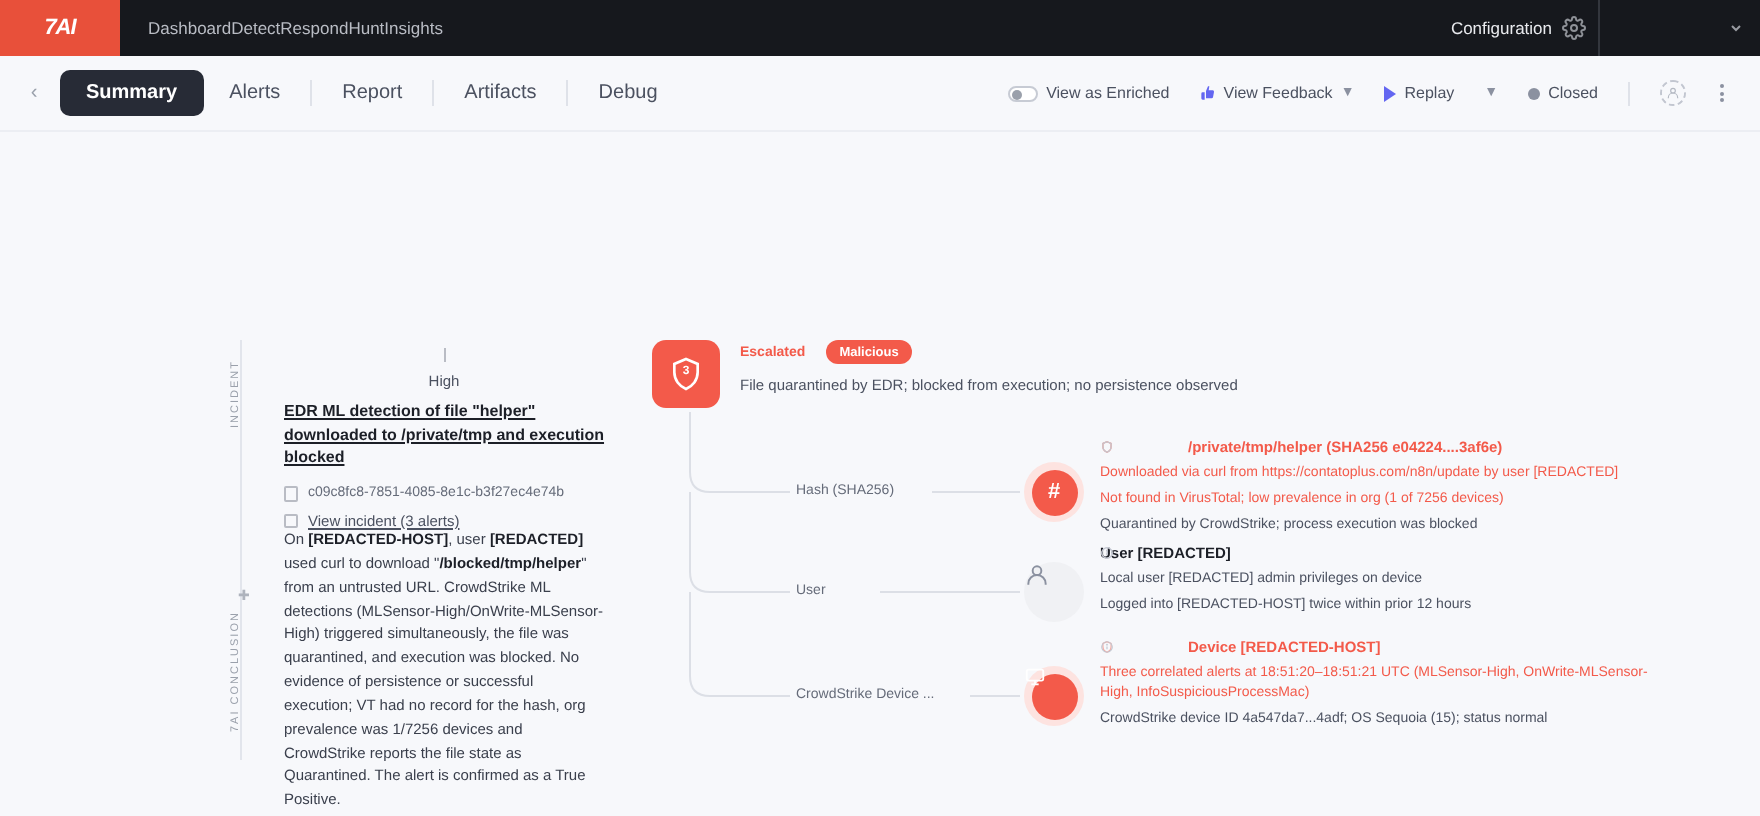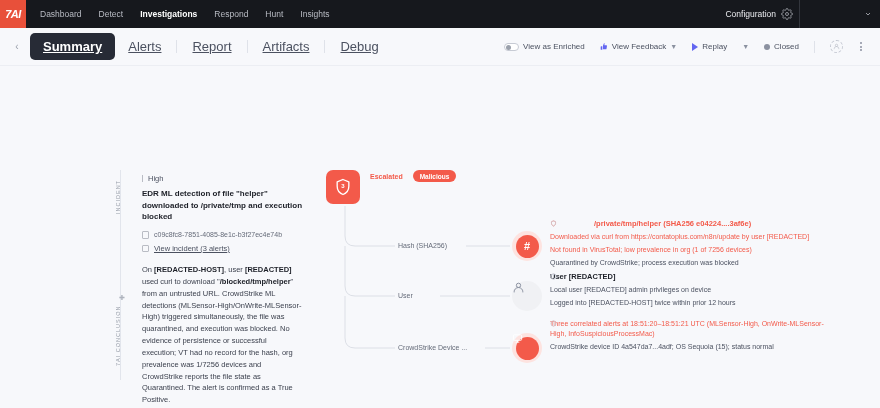--- a/index.html
+++ b/index.html
@@ -10,28 +10,28 @@
     overflow: hidden;
   }
   .app { position: relative; width: 880px; height: 408px; }
 
   
   .topnav {
     height: 28px; background: #16181d; display: flex; align-items: stretch;
     position: relative;
   }
   .logo-box {
-    width: 26px; background: #e8503a; display: flex; align-items: center;
+    width: 60px; background: #e8503a; display: flex; align-items: center;
     justify-content: center;
   }
   .logo-text {
     color: #fff; font-weight: bold; font-size: 11px; letter-spacing: -0.5px;
     font-style: italic;
   }
-  .nav-items { display: flex; align-items: center; gap: 17px; padding-left: 14px; }
+  .nav-items { display: flex; align-items: center; padding-left: 14px; }
   .nav-item {
     color: #b9bcc4; font-size: 8.5px; line-height: 28px; cursor: pointer;
     white-space: nowrap;
   }
   .nav-item.active { color: #ffffff; font-weight: bold; }
   .nav-right {
     margin-left: auto; display: flex; align-items: center; gap: 5px;
     padding-right: 6px;
   }
   .nav-config { color: #e9eaee; font-size: 8.5px; cursor: pointer; }
@@ -44,23 +44,22 @@
   .chev-w { width: 8px; height: 8px; opacity: .7; cursor: pointer; }
 
   
   .tabbar {
     height: 38px; background: #f7f8fb; display: flex; align-items: center;
     padding: 0 10px; border-bottom: 1px solid #eceef3;
   }
   .back-chev { width: 14px; color: #9aa0ab; font-size: 10px; text-align: center; cursor: pointer; }
   .tabs { display: flex; align-items: center; gap: 0; margin-left: 6px; }
   .tab {
-    font-size: 13px; color: #4b5160; padding: 6px 13px; cursor: pointer;
+    font-size: 10px; color: #4b5160; padding: 6px 13px; cursor: pointer;
     white-space: nowrap;
-    text-decoration: underline;
   }
   .tab.active {
     background: #272b36; color: #fff; border-radius: 5px; font-weight: bold;
   }
   .tab-sep { width: 1px; height: 13px; background: #dfe2e9; margin: 0 2px; }
 
   .toolbar { margin-left: auto; display: flex; align-items: center; gap: 15px; padding-right: 6px; }
   .tb-item { display: flex; align-items: center; gap: 4px; font-size: 8px; color: #4b5160; cursor: pointer; white-space: nowrap; }
   .toggle {
     width: 15px; height: 8px; border-radius: 4px; background: #fff;
@@ -90,24 +89,24 @@
   
   .rail { position: absolute; left: 120px; top: 104px; width: 1px; height: 210px; background: #e2e5ec; }
   .rail-label {
     position: absolute; left: 115px; font-size: 5.5px; letter-spacing: 1px;
     color: #9aa0ab; transform: rotate(-90deg); transform-origin: left top;
     white-space: nowrap;
   }
   .rail-plus { position: absolute; left: 119px; top: 228px; color: #aeb3bd; font-size: 7px; }
 
   .left-col { position: absolute; left: 142px; top: 108px; width: 160px; }
-  .sev-line { display: flex; align-items: center; gap: 5px; margin-bottom: 5px; }
+  .sev-line { display: flex; align-items: center; gap: 5px; margin-bottom: 5px; flex-direction: column; }
   .sev-bar { width: 1px; height: 7px; background: #b9bcc4; }
   .sev-text { font-size: 7.5px; color: #4b5160; }
-  .inc-title { font-size: 8px; font-weight: bold; color: #1c1f27; line-height: 1.45; margin-bottom: 8px; }
+  .inc-title { font-size: 8px; font-weight: bold; color: #1c1f27; line-height: 1.45; margin-bottom: 8px; text-decoration: underline; }
   .inc-row { display: flex; align-items: center; gap: 5px; margin-bottom: 5px; cursor: pointer; }
   .copy-ico {
     width: 7px; height: 8px; border: 1px solid #b9bcc4; border-radius: 1px; flex: none;
   }
   .chk-ico {
     width: 7px; height: 7px; border: 1px solid #b9bcc4; border-radius: 1px; flex: none;
   }
   .inc-id { font-size: 7px; color: #656b79; }
   .inc-link { font-size: 7.5px; color: #4b5160; text-decoration: underline; }
 
@@ -172,21 +171,20 @@
 
 <div class="app">
 
   <div class="topnav">
     <div class="logo-box">
       <span class="logo-text">7AI</span>
     </div>
     <div class="nav-items">
       <div class="nav-item">Dashboard</div>
       <div class="nav-item">Detect</div>
-      <div class="nav-item active">Investigations</div>
       <div class="nav-item">Respond</div>
       <div class="nav-item">Hunt</div>
       <div class="nav-item">Insights</div>
     </div>
     <div class="nav-right">
       <div class="nav-config">Configuration</div>
       <svg class="gear" viewBox="0 0 24 24" fill="none" stroke="#cfd2d9" stroke-width="2">
         <circle cx="12" cy="12" r="3"></circle>
         <path d="M19.4 15a1.65 1.65 0 0 0 .33 1.82l.06.06a2 2 0 1 1-2.83 2.83l-.06-.06a1.65 1.65 0 0 0-1.82-.33 1.65 1.65 0 0 0-1 1.51V21a2 2 0 1 1-4 0v-.09A1.65 1.65 0 0 0 9 19.4a1.65 1.65 0 0 0-1.82.33l-.06.06a2 2 0 1 1-2.83-2.83l.06-.06a1.65 1.65 0 0 0 .33-1.82 1.65 1.65 0 0 0-1.51-1H3a2 2 0 1 1 0-4h.09A1.65 1.65 0 0 0 4.6 9a1.65 1.65 0 0 0-.33-1.82l-.06-.06a2 2 0 1 1 2.83-2.83l.06.06A1.65 1.65 0 0 0 9 4.6h.09A1.65 1.65 0 0 0 10 3.09V3a2 2 0 1 1 4 0v.09A1.65 1.65 0 0 0 15 4.6a1.65 1.65 0 0 0 1.82-.33l.06-.06a2 2 0 1 1 2.83 2.83l-.06.06A1.65 1.65 0 0 0 19.4 9v.09A1.65 1.65 0 0 0 20.91 10H21a2 2 0 1 1 0 4h-.09a1.65 1.65 0 0 0-1.51 1z"></path>
       </svg>
@@ -286,20 +284,21 @@
           <svg width="20" height="20" viewBox="0 0 24 24" fill="none" stroke="#ffffff" stroke-width="1.6">
             <path d="M12 3l7 3v5c0 4.6-3 8.3-7 10-4-1.7-7-5.4-7-10V6l7-3z"></path>
           </svg>
           <span class="shield-num">3</span>
         </div>
         <div>
           <div class="card-title-row">
             <span class="escalated">Escalated</span>
             <span class="badge-mal">Malicious</span>
           </div>
+          <div class="card-sub">File quarantined by EDR; blocked from execution; no persistence observed</div>
         </div>
       </div>
     </div>
 
     <div class="tree">
       <svg width="660" height="175">
         <path d="M205 0 L205 30 Q205 40 215 40 L245 40" stroke="#dcdfe6" stroke-width="1" fill="none"></path>
         <path d="M205 40 L205 80 Q205 90 215 90 L245 90" stroke="#dcdfe6" stroke-width="1" fill="none"></path>
         <path d="M205 90 L205 132 Q205 142 215 142 L245 142" stroke="#dcdfe6" stroke-width="1" fill="none"></path>
         <line x1="245" y1="40" x2="255" y2="40" stroke="#dcdfe6" stroke-width="1"></line>
@@ -367,20 +366,21 @@
       <div class="node-circle ring-red" style="left:372px; top:127px">
         <span class="inner-red">
           <svg width="11" height="11" viewBox="0 0 24 24" fill="none" stroke="#ffffff" stroke-width="2">
             <rect x="3" y="4" width="18" height="12" rx="2"></rect>
               <line x1="8" y1="20" x2="16" y2="20"></line>
               <line x1="12" y1="16" x2="12" y2="20"></line>
           </svg>
         </span>
       </div>
       <div class="detail" style="left:410px; top:113px">
+        <div class="detail-title t-red">Device [REDACTED-HOST]</div>
         <div class="bullet">
           <svg class="b-ico" viewBox="0 0 24 24" fill="none" stroke="#f6a79e" stroke-width="2">
               <path d="M12 3l7 3v5c0 4.6-3 8.3-7 10-4-1.7-7-5.4-7-10V6l7-3z"></path>
             </svg>
           <span class="b-text bt-red">Three correlated alerts at 18:51:20–18:51:21 UTC (MLSensor-High, OnWrite-MLSensor-High, InfoSuspiciousProcessMac)</span>
         </div>
         <div class="bullet">
           <svg class="b-ico" viewBox="0 0 24 24" fill="none" stroke="#c2c6d0" stroke-width="2">
               <circle cx="12" cy="12" r="9"></circle>
               <line x1="12" y1="11" x2="12" y2="16"></line>

